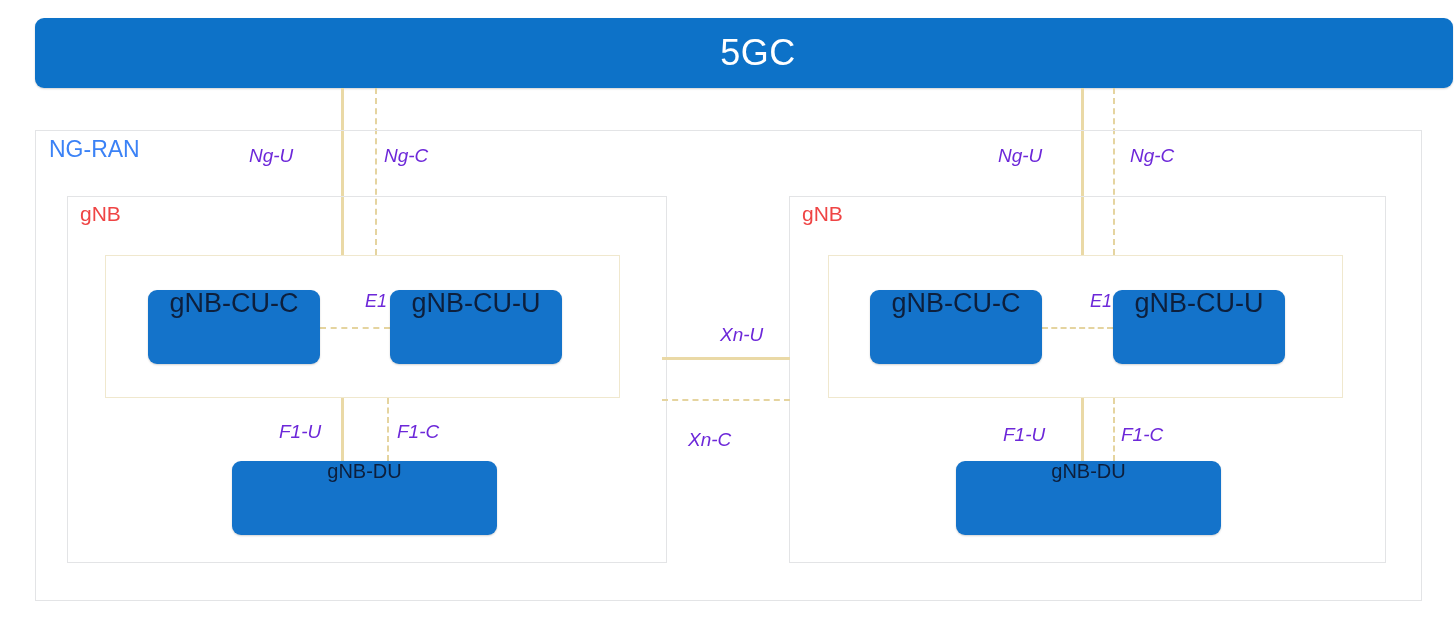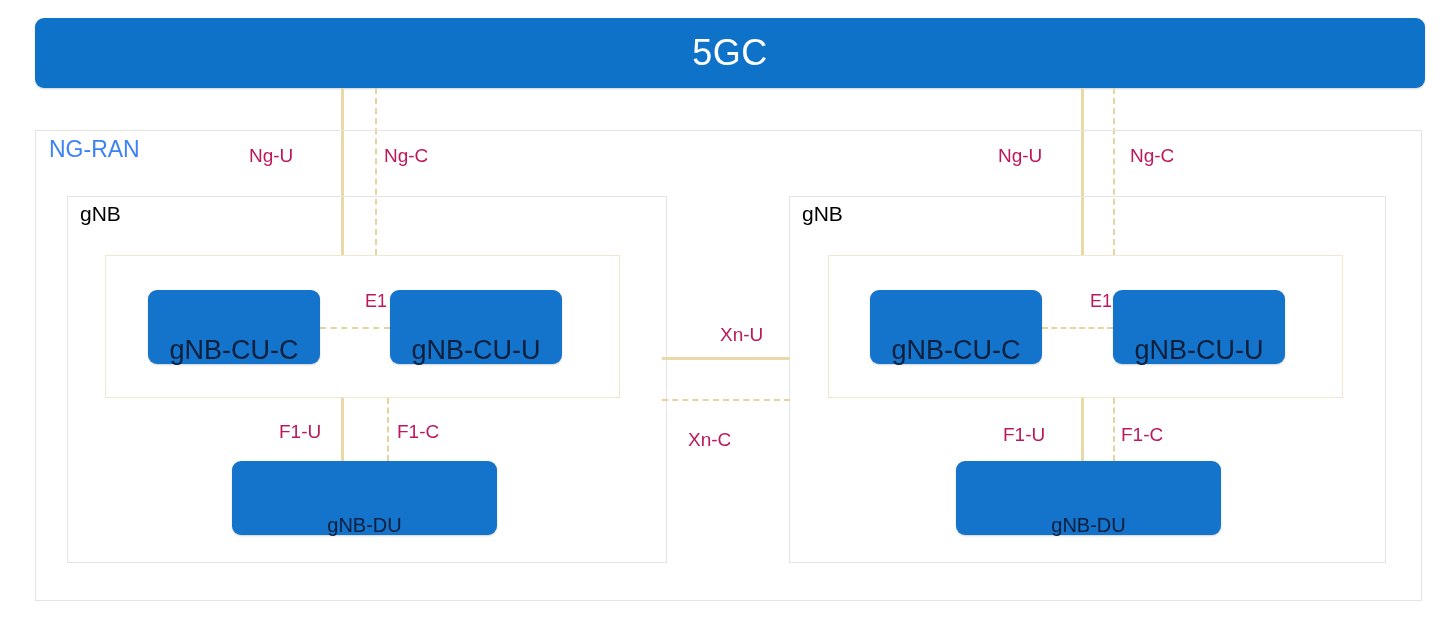--- a/index.html
+++ b/index.html
@@ -26,20 +26,21 @@
     left: 35px;
     top: 18px;
     width: 1390px;
     height: 70px;
     background: #0d72c8;
     border-radius: 9px;
     display: flex;
     align-items: center;
     justify-content: center;
     box-shadow: 0 1px 2px rgba(0,0,0,0.18);
+    padding-left: 28px;
   }
   .core-box .core-label {
     color: #ffffff;
     font-size: 36px;
     letter-spacing: 0.5px;
     line-height: 1;
   }
 
   
   .ngran-box {
@@ -69,21 +70,21 @@
     border: 1px solid #e3e4e6;
     box-sizing: border-box;
     background: transparent;
   }
   .gnb-box.left  { left: 67px;  width: 600px; }
   .gnb-box.right { left: 789px; width: 597px; }
   .gnb-title {
     position: absolute;
     top: 203px;
     font-size: 21px;
-    color: #000000;
+    color: #ef4444;
     line-height: 1;
   }
   .gnb-title.left  { left: 80px; }
   .gnb-title.right { left: 802px; }
 
   
   .cu-box {
     position: absolute;
     top: 255px;
     height: 143px;
@@ -93,21 +94,21 @@
   }
   .cu-box.left  { left: 105px; width: 515px; }
   .cu-box.right { left: 828px; width: 515px; }
 
   
   .node {
     position: absolute;
     background: #1473ca;
     border-radius: 9px;
     display: flex;
-    align-items: flex-end;
+    align-items: flex-start;
     justify-content: center;
     box-shadow: 0 1px 2px rgba(0,0,0,0.18);
   }
   .node .node-label {
     color: #0d1f3c;
     font-size: 27px;
     line-height: 1;
     white-space: nowrap;
   }
   .node.du .node-label { font-size: 20px; }
@@ -164,23 +165,24 @@
   .e1-right { left: 1042px; top: 327px; width: 71px; }
 
   
   .xn-u { left: 662px; top: 357px; width: 128px; }
   .xn-c { left: 662px; top: 399px; width: 128px; }
 
   
   .link-label {
     position: absolute;
     font-size: 19px;
-    color: #be185d;
+    color: #6d28d9;
     line-height: 1;
     white-space: nowrap;
+    font-style: italic;
   }
   .link-label.small { font-size: 18px; margin-left: 28px; }
 
   .lbl-ng-u-left  { left: 249px;  top: 146px; }
   .lbl-ng-c-left  { left: 384px;  top: 146px; }
   .lbl-ng-u-right { left: 998px;  top: 146px; }
   .lbl-ng-c-right { left: 1130px; top: 146px; }
 
   .lbl-e1-left    { left: 337px;  top: 292px; }
   .lbl-e1-right   { left: 1062px; top: 292px; }

